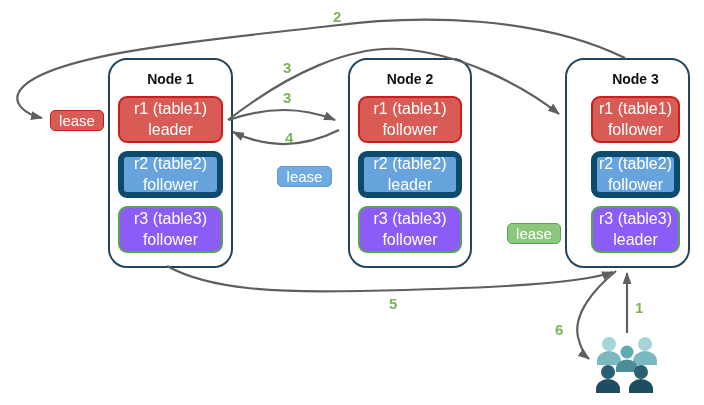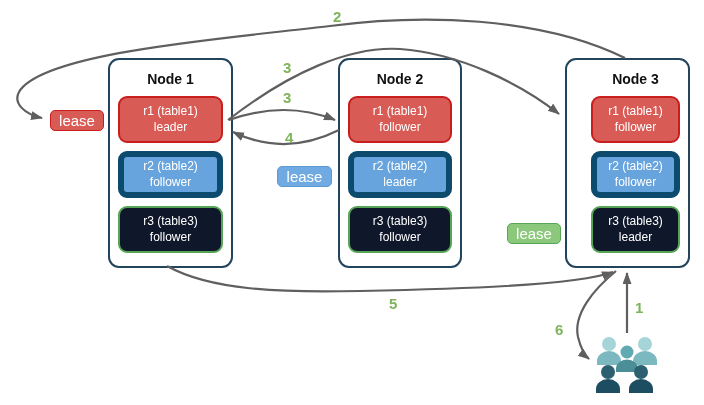--- a/index.html
+++ b/index.html
@@ -3,38 +3,38 @@
 <meta charset="utf-8">
 <style>
   html,body{margin:0;padding:0;background:#ffffff;}
   .canvas{
     position:relative;width:704px;height:405px;background:#ffffff;overflow:hidden;
     font-family:"Liberation Sans",sans-serif;
   }
   
   .node{
     position:absolute;top:58px;width:125px;height:210px;
-    background:#ffffff;border:2px solid #23445d;border-radius:11px;
+    background:#ffffff;border:2px solid #23445d;border-radius:19px;
     box-sizing:border-box;z-index:2;
   }
   .node-1{left:108px;}
-  .node-2{left:338px;width:124px;}
+  .node-2{left:348px;width:124px;}
   .node-3{left:565px;padding-left:16px;}
   .node-title{
     text-align:center;font-weight:bold;font-size:14px;color:#111111;
     margin-top:11px;margin-bottom:9px;
   }
   .range{
     margin:0 8px 8px 8px;height:47px;border-radius:9px;box-sizing:border-box;
     display:flex;flex-direction:column;align-items:center;justify-content:center;
-    color:#ffffff;font-size:12px;line-height:1.3;text-align:right;
+    color:#ffffff;font-size:16px;line-height:1.3;text-align:right;
   }
   .range-red{background:#d95b56;border:2px solid #c81e1e;}
   .range-blue{background:#67a4de;border:6px solid #0c4a6e;}
-  .range-green{background:#0f172a;border:2px solid #56a556;}
+  .range-green{background:#8b5cf6;border:2px solid #56a556;}
   
   .lease{
     position:absolute;width:54px;height:21px;border-radius:5px;box-sizing:border-box;
     display:flex;align-items:center;justify-content:center;
     color:#ffffff;font-size:15px;z-index:2;
   }
   .lease-red{left:50px;top:110px;background:#d95b56;border:1.5px solid #c81e1e;}
   .lease-blue{left:277px;top:166px;background:#6fabe2;border:1.5px solid #5b9ad2;width:55px;}
   .lease-green{left:507px;top:223px;background:#8cc87c;border:1.5px solid #56a556;}
   

